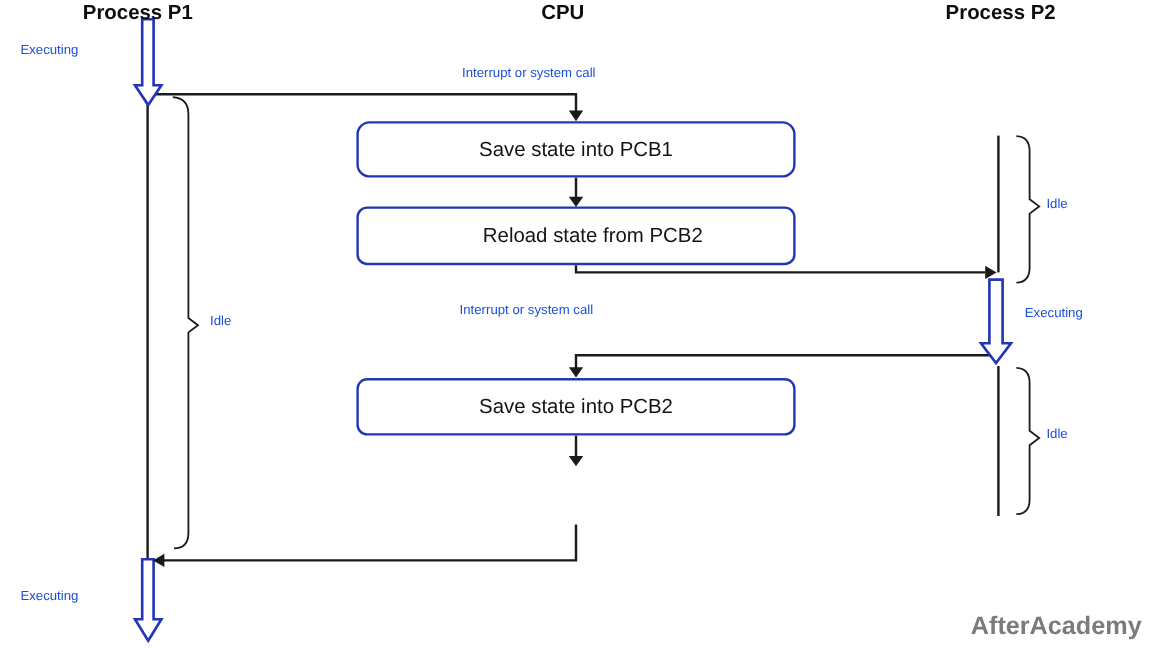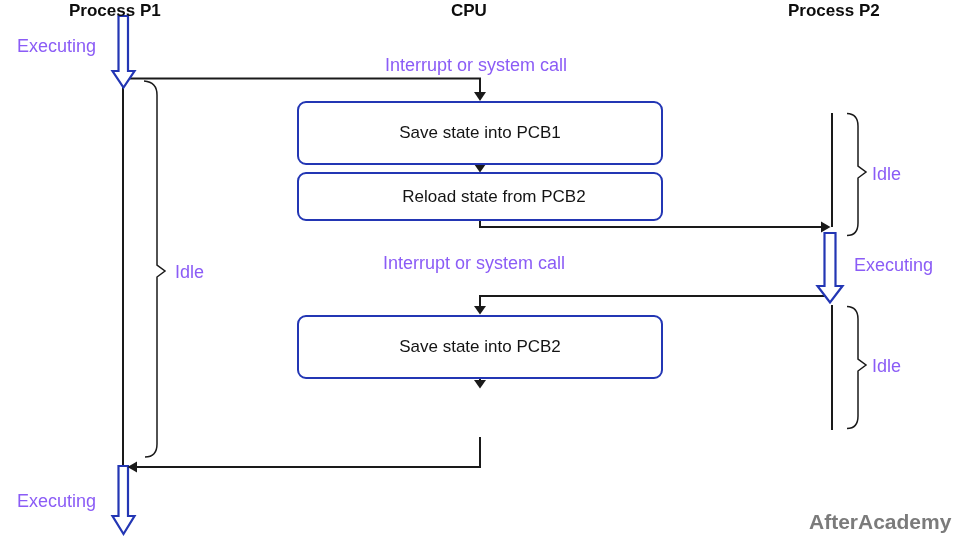--- a/index.html
+++ b/index.html
@@ -20,32 +20,32 @@
   .ln{stroke:var(--line-black);stroke-width:2;fill:none;}
   .bk{stroke:var(--line-black);stroke-width:1.5;fill:none;}
   .ah{fill:var(--line-black);stroke:none;}
   .barrow{fill:#ffffff;stroke:var(--accent-blue);stroke-width:2.2;stroke-linejoin:miter;}
 
   .hdr{
     position:absolute;z-index:3;font-size:17px;font-weight:bold;
     line-height:1;white-space:nowrap;color:#0d0d0d;
   }
   .lbl{
-    position:absolute;z-index:3;font-size:18px;line-height:1;
-    white-space:nowrap;color:#8b5cf6;
+    position:absolute;z-index:3;font-size:11px;line-height:1;
+    white-space:nowrap;color:#1d4ed8;
   }
   .cpu-box{
     position:absolute;z-index:2;left:297px;width:366px;
     background:#ffffff;border:2px solid var(--accent-blue);border-radius:9px;
     display:flex;align-items:center;justify-content:center;
     font-size:17px;color:#141414;white-space:nowrap;
   }
-  .box1{top:101px;height:64px;}
+  .box1{top:101px;height:47px;border-radius:11px;}
   .box2{top:172px;height:49px;padding-left:28px;}
-  .box3{top:315px;height:64px;}
+  .box3{top:315px;height:48px;}
   .box4{top:388px;height:49px;}
   .watermark{
     position:absolute;z-index:3;left:809px;top:511px;
     font-size:21px;font-weight:bold;color:var(--watermark-gray);
     line-height:1;white-space:nowrap;
   }
 </style>
 </head>
 <body>
 

